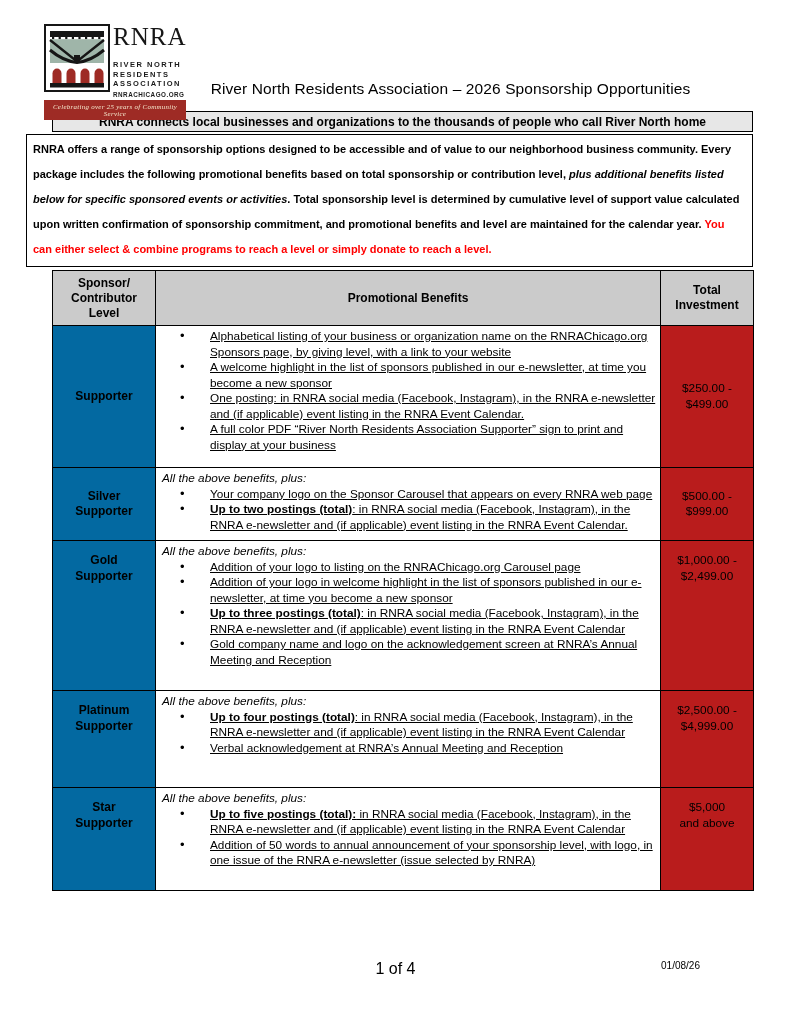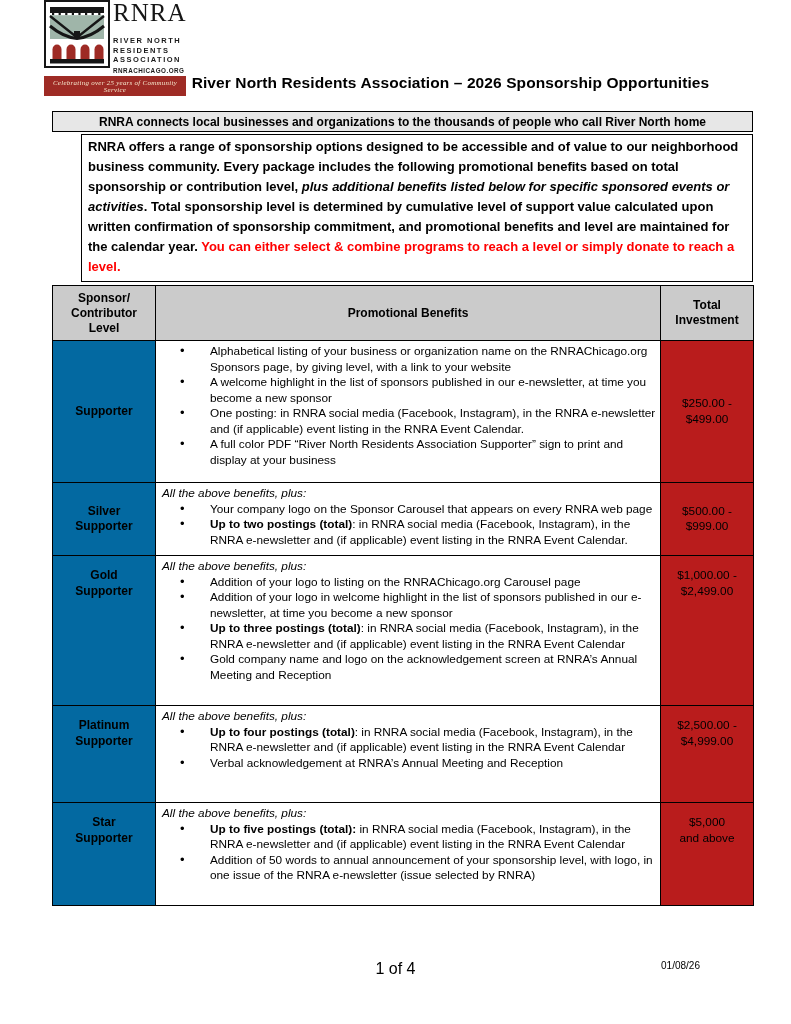--- a/index.html
+++ b/index.html
@@ -3,51 +3,51 @@
 <meta charset="utf-8">
 <style>
   html,body { margin:0; padding:0; background:#fff; }
   .page {
     position:relative; width:791px; height:1024px; background:#fff;
     font-family:"Liberation Sans","DejaVu Sans",sans-serif; color:#000; overflow:hidden;
   }
 
   
   .header { position:relative; height:102px; }
-  .logo { position:absolute; left:44px; top:0; width:142px; }
+  .logo { position:absolute; left:44px; top:24px; width:142px; }
   .logo-top { display:flex; align-items:flex-start; }
   .logo-icon { width:66px; height:68px; flex:none; display:block; }
   .logo-textblock { margin-left:3px; padding-top:0; }
   .logo-acronym {
     font-family:"Liberation Serif","DejaVu Serif",serif;
     font-size:25px; line-height:26px; letter-spacing:1px; color:#161616;
   }
   .logo-name {
     font-size:7.5px; font-weight:700; letter-spacing:1.5px; text-transform:uppercase;
     white-space:pre-line; line-height:9.6px; margin-top:10px; color:#1a1a1a;
   }
   .logo-site { font-size:6.3px; font-weight:700; letter-spacing:0.5px; margin-top:2.5px; color:#1a1a1a; }
   .logo-banner {
     margin-top:2px; background:#9E2B25; color:#F6E9CE;
     font-family:"Liberation Serif","DejaVu Serif",serif; font-style:italic;
     font-size:6.9px; text-align:center; padding:2.5px 0 3px 0; letter-spacing:0.3px;
   }
   .doc-title {
-    position:absolute; left:110px; right:0; bottom:10px; text-align:center;
-    font-size:15.5px; font-weight:700; letter-spacing:0.1px;
+    position:absolute; left:110px; right:0; bottom:4px; text-align:center;
+    font-size:15.5px; font-weight:400; letter-spacing:0.1px;
   }
 
   
   .connects-bar {
     margin:9px 38px 0 52px; border:1.5px solid #000; background:#E7E7E7;
     text-align:center; font-weight:700; font-size:12px; padding:2.5px 0;
   }
   .intro-box {
-    margin:2px 38px 0 81px; border:1.5px solid #000;
-    padding:2px 7px 4px 6px; font-size:13px; font-weight:700; line-height:20px;
+    margin:2px 38px 0 26px; border:1.5px solid #000;
+    padding:2px 7px 4px 6px; font-size:11px; font-weight:700; line-height:25px;
   }
   .intro-italic { font-style:italic; }
   .red-text { color:#FF0000; }
 
   
   .sponsor-table {
     margin:3px 0 0 52px; border-collapse:collapse; table-layout:fixed;
     width:701px; font-size:11.8px;
   }
   .sponsor-table th, .sponsor-table td { border:1.5px solid #000; }
@@ -57,21 +57,21 @@
     text-align:center; padding:2px;
   }
   .level-cell {
     background:#0369a1; font-weight:700; text-align:center;
     white-space:pre-line; line-height:15.5px; font-size:12px; padding:2px;
   }
   .benefits-cell { background:#fff; vertical-align:top; padding:3px 4px 3px 2px; line-height:15.5px; }
   .investment-cell { background:#b91c1c; text-align:center; white-space:pre-line; line-height:15.5px; padding:2px; }
   .benefits-intro { font-style:italic; padding-left:4px; }
   ul.benefits-list { margin:0; padding:0 0 0 22px; list-style:none; }
-  ul.benefits-list li { position:relative; padding-left:30px; }
+  ul.benefits-list li { position:relative; padding-left:30px;text-decoration:underline; }
   ul.benefits-list li::before { content:"\2022"; position:absolute; left:0; top:-1px; font-size:13px; }
 
   tbody tr:nth-child(1) { height:142px; }
   tbody tr:nth-child(2) { height:73px; }
   tbody tr:nth-child(3) { height:150px; }
   tbody tr:nth-child(4) { height:97px; }
   tbody tr:nth-child(5) { height:103px; }
   tbody tr:nth-child(-n+2) .level-cell,
   tbody tr:nth-child(-n+2) .investment-cell { vertical-align:middle; }
   tbody tr:nth-child(n+3) .level-cell,

